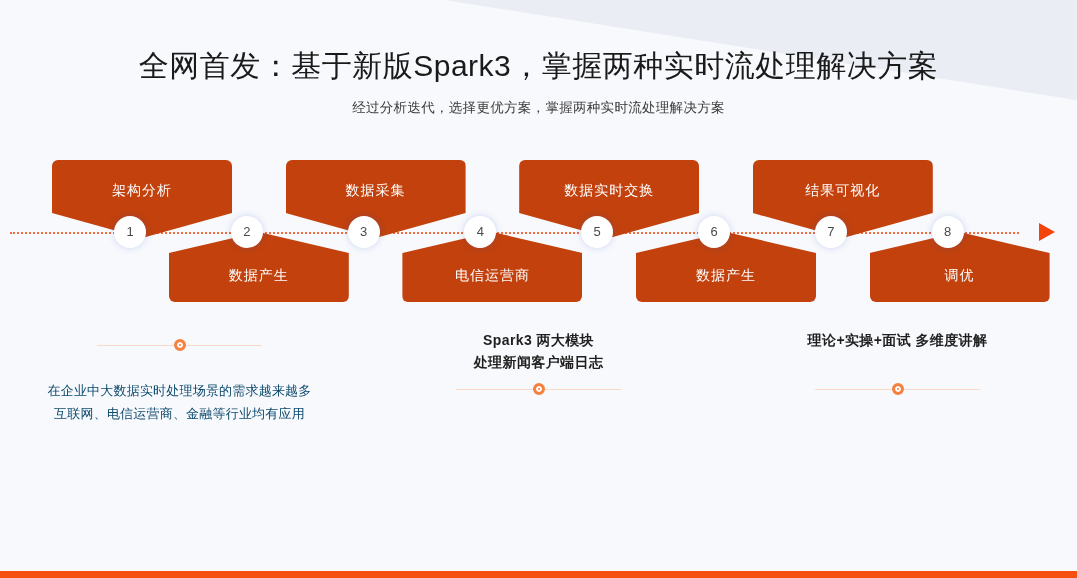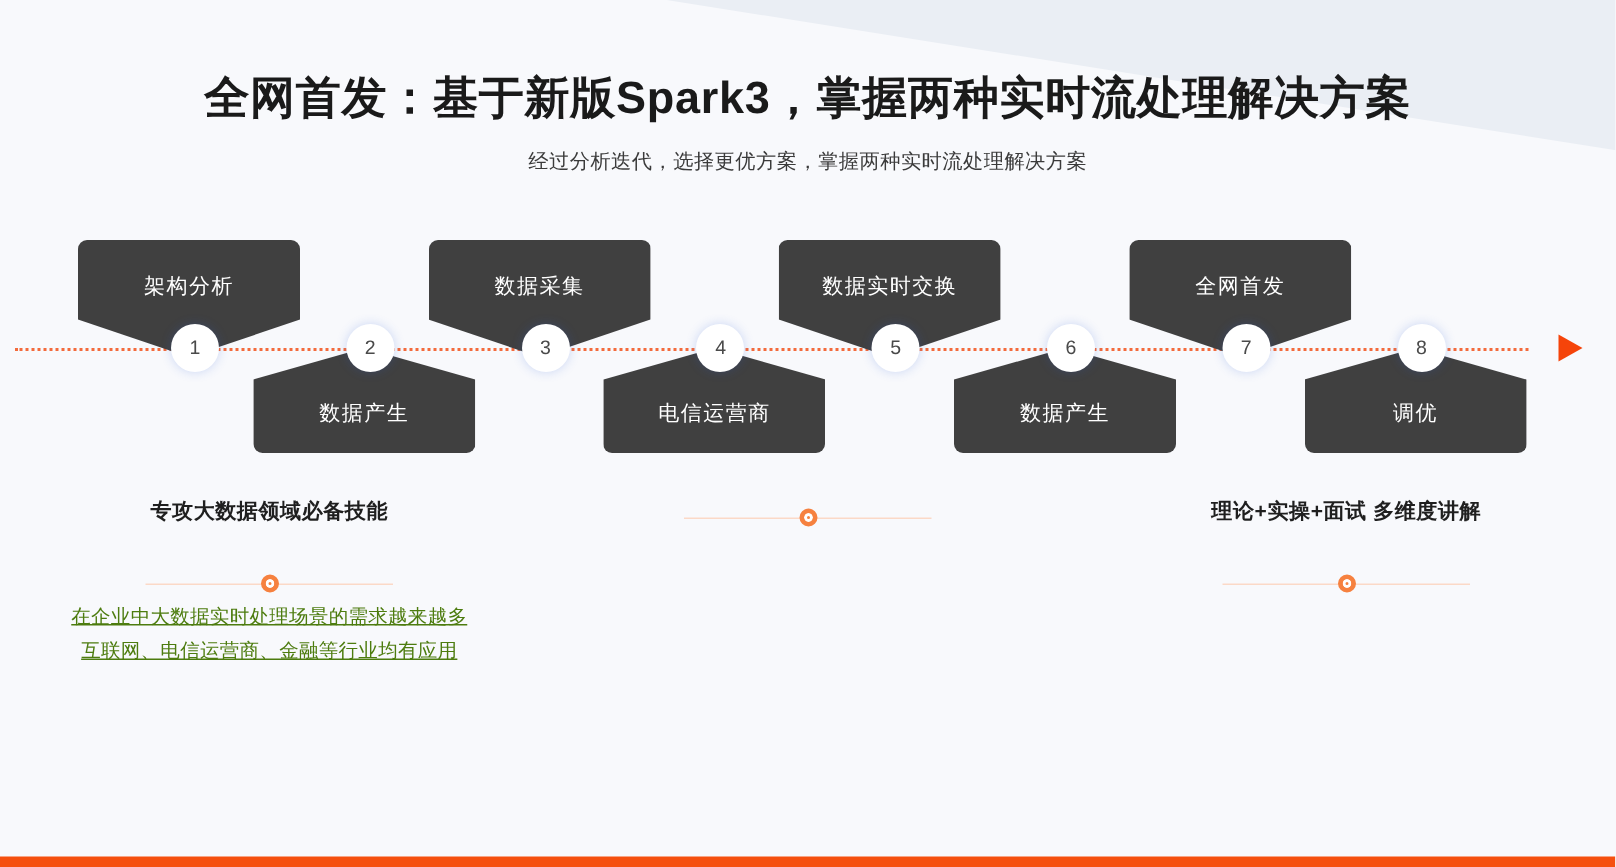--- a/index.html
+++ b/index.html
@@ -48,21 +48,21 @@
   .header {
     position: absolute;
     top: 0;
     left: 0;
     right: 0;
     text-align: center;
     padding-top: 46px;
   }
   .main-title {
     font-size: 30px;
-    font-weight: bold;
+    font-weight: normal;
     letter-spacing: 0.5px;
     color: #1a1a1a;
     margin: 0;
     line-height: 1.3;
   }
   .sub-title {
     margin: 14px 0 0 0;
     font-size: 13.5px;
     color: #3b3b3b;
     font-weight: normal;
@@ -98,23 +98,23 @@
 
   .step {
     position: absolute;
     top: 0;
     height: 155px;
     width: 0;
   }
   
   .badge {
     position: absolute;
-    width: 148px;
+    width: 180px;
     left: -78px;
-    background: #404040;
+    background: #c2410c;
     color: #ffffff;
     font-size: 14px;
     letter-spacing: 1px;
     text-align: center;
     box-sizing: border-box;
   }
   .badge-label {
     display: block;
     line-height: 1;
   }
@@ -197,26 +197,25 @@
     margin-left: -6px;
     width: 12px;
     height: 12px;
     box-sizing: border-box;
     border-radius: 50%;
     background: #f6813f;
     border: 3px solid #f6813f;
     box-shadow: inset 0 0 0 2px #ffffff;
   }
   .feature-body {
-    margin-top: 0;
+    margin-top: 24px;
     font-size: 13px;
-    color: #4d7c0f;
+    color: #0c4a6e;
     line-height: 1.75;
     letter-spacing: 0.2px;
-    text-decoration: underline;
   }
 </style>
 </head>
 <body>
 
 <div id="page-root">
 
   <div class="bg-diagonal-band"></div>
 
   <div class="header">
@@ -259,44 +258,44 @@
           <div class="step-circle">5</div>
         </div>
         <div class="step" style="left: 714px;">
           <div class="badge bottom">
             <span class="badge-label">数据产生</span>
           </div>
           <div class="step-circle">6</div>
         </div>
         <div class="step" style="left: 830.8px;">
           <div class="badge top">
-            <span class="badge-label">全网首发</span>
+            <span class="badge-label">结果可视化</span>
           </div>
           <div class="step-circle">7</div>
         </div>
         <div class="step" style="left: 947.6px;">
           <div class="badge bottom">
             <span class="badge-label">调优</span>
           </div>
           <div class="step-circle">8</div>
         </div>
       </div>
   </div>
 
   <div class="features">
     <div class="feature-col">
-      <div class="feature-heading">专攻大数据领域必备技能</div>
       <div class="feature-divider">
         <div class="line"></div>
         <div class="dot"></div>
       </div>
       <div class="feature-body">在企业中大数据实时处理场景的需求越来越多<br>互联网、电信运营商、金融等行业均有应用</div>
     </div>
 
     <div class="feature-col">
+      <div class="feature-heading">Spark3 两大模块<br>处理新闻客户端日志</div>
       <div class="feature-divider">
         <div class="line"></div>
         <div class="dot"></div>
       </div>
     </div>
 
     <div class="feature-col">
       <div class="feature-heading">理论+实操+面试 多维度讲解</div>
       <div class="feature-divider">
         <div class="line"></div>

